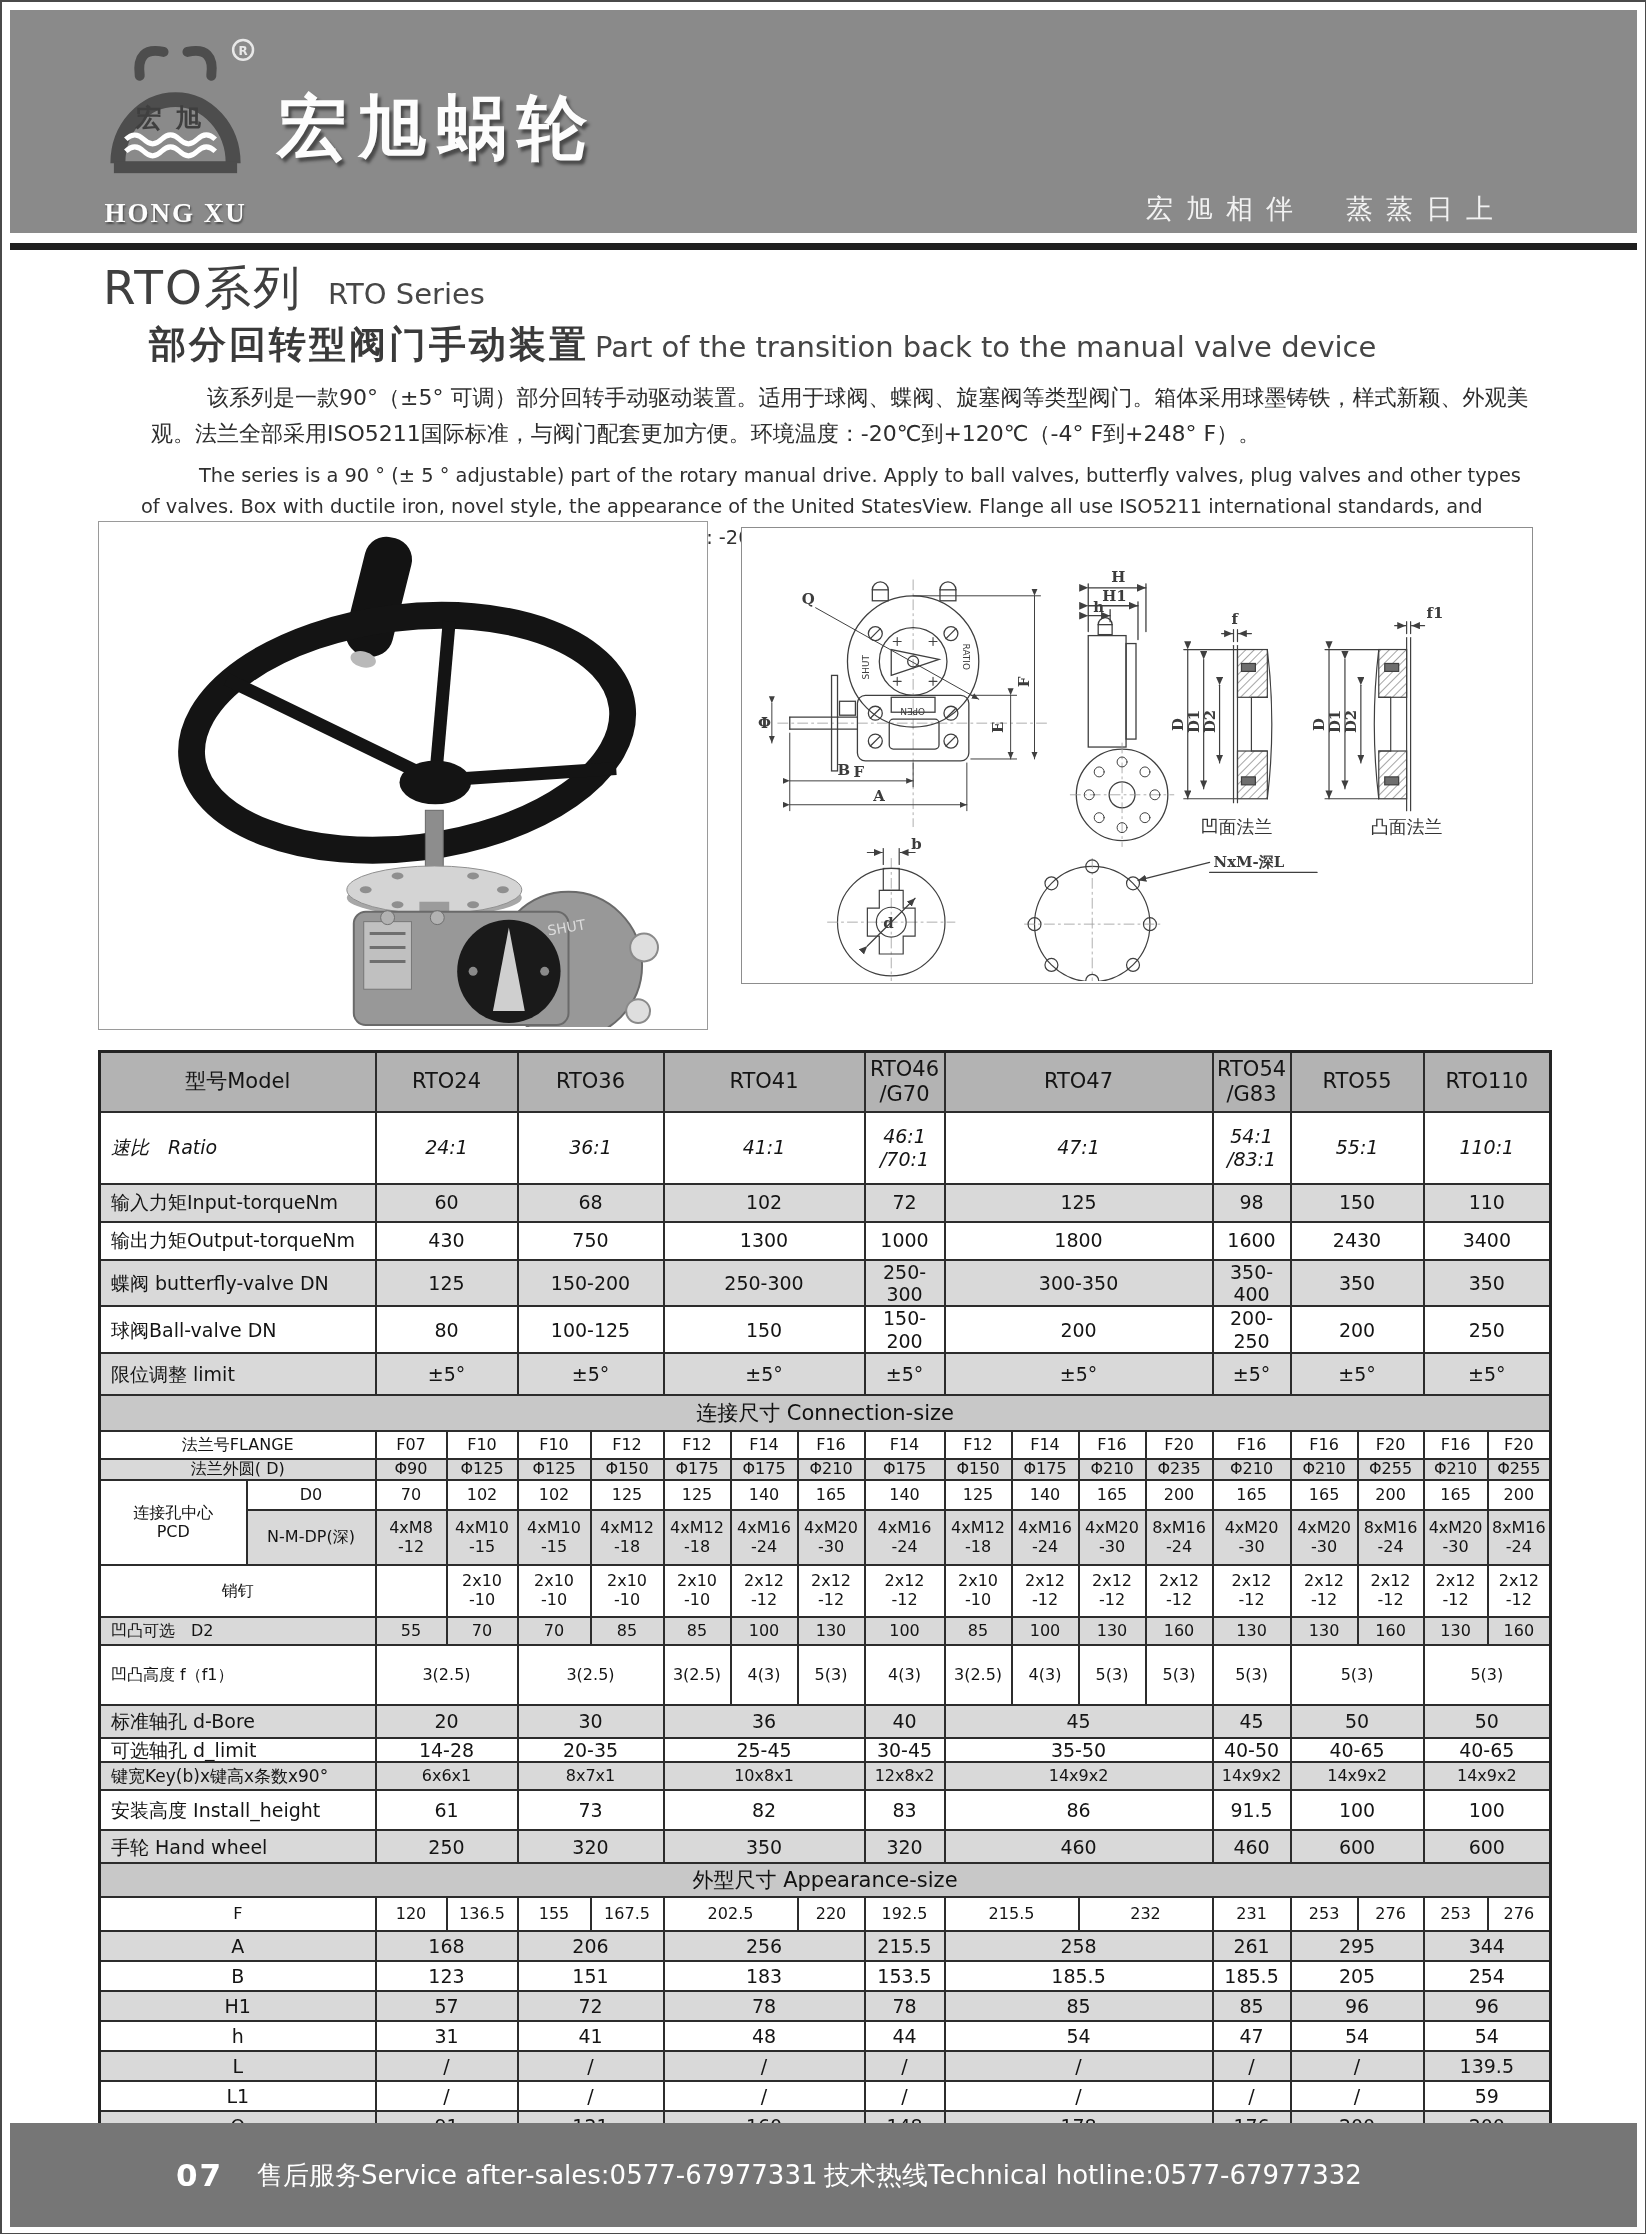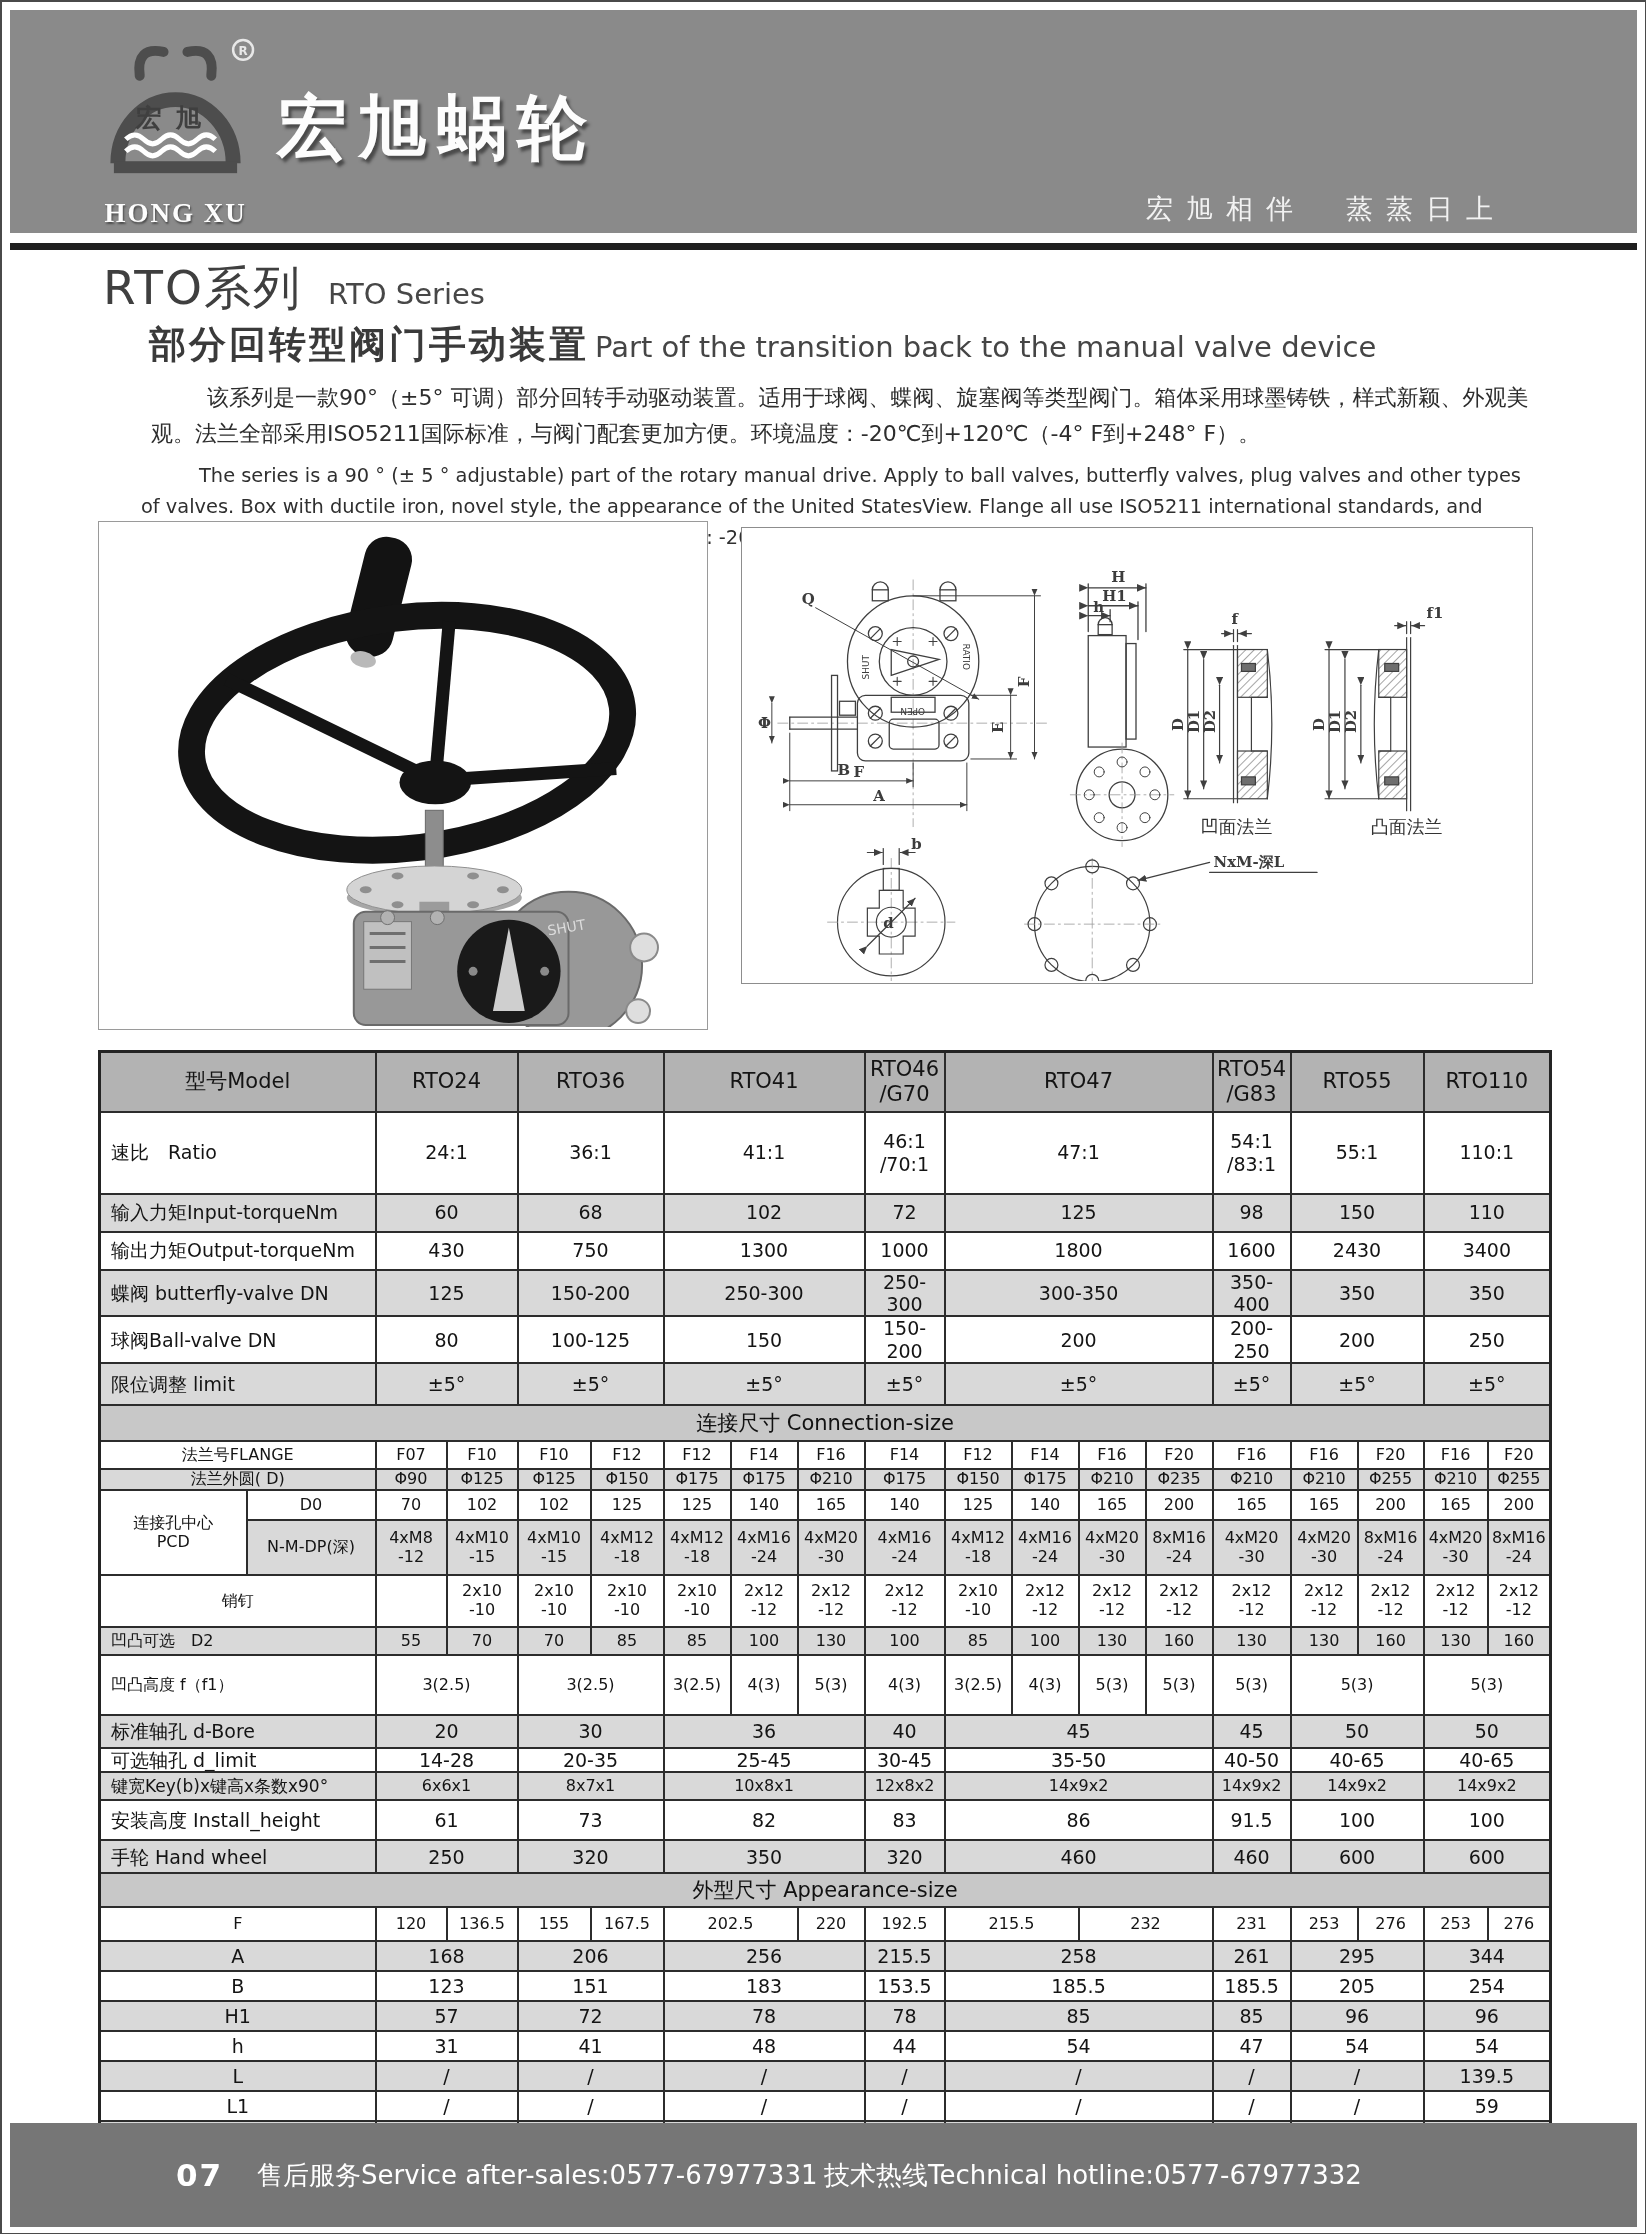--- a/index.html
+++ b/index.html
@@ -375,21 +375,21 @@
           <td colspan="2">RTO36</td>
           <td colspan="3">RTO41</td>
           <td colspan="1">RTO46
 /G70</td>
           <td colspan="4">RTO47</td>
           <td colspan="1">RTO54
 /G83</td>
           <td colspan="2">RTO55</td>
           <td colspan="2">RTO110</td>
         </tr>
-        <tr class="" style="height: 82px;">
+        <tr class="" style="height: 72px; font-style: italic;">
           <td colspan="2" class="lbl">速比　Ratio</td>
           <td colspan="2">24:1</td>
           <td colspan="2">36:1</td>
           <td colspan="3">41:1</td>
           <td colspan="1">46:1
 /70:1</td>
           <td colspan="4">47:1</td>
           <td colspan="1">54:1
 /83:1</td>
           <td colspan="2">55:1</td>

